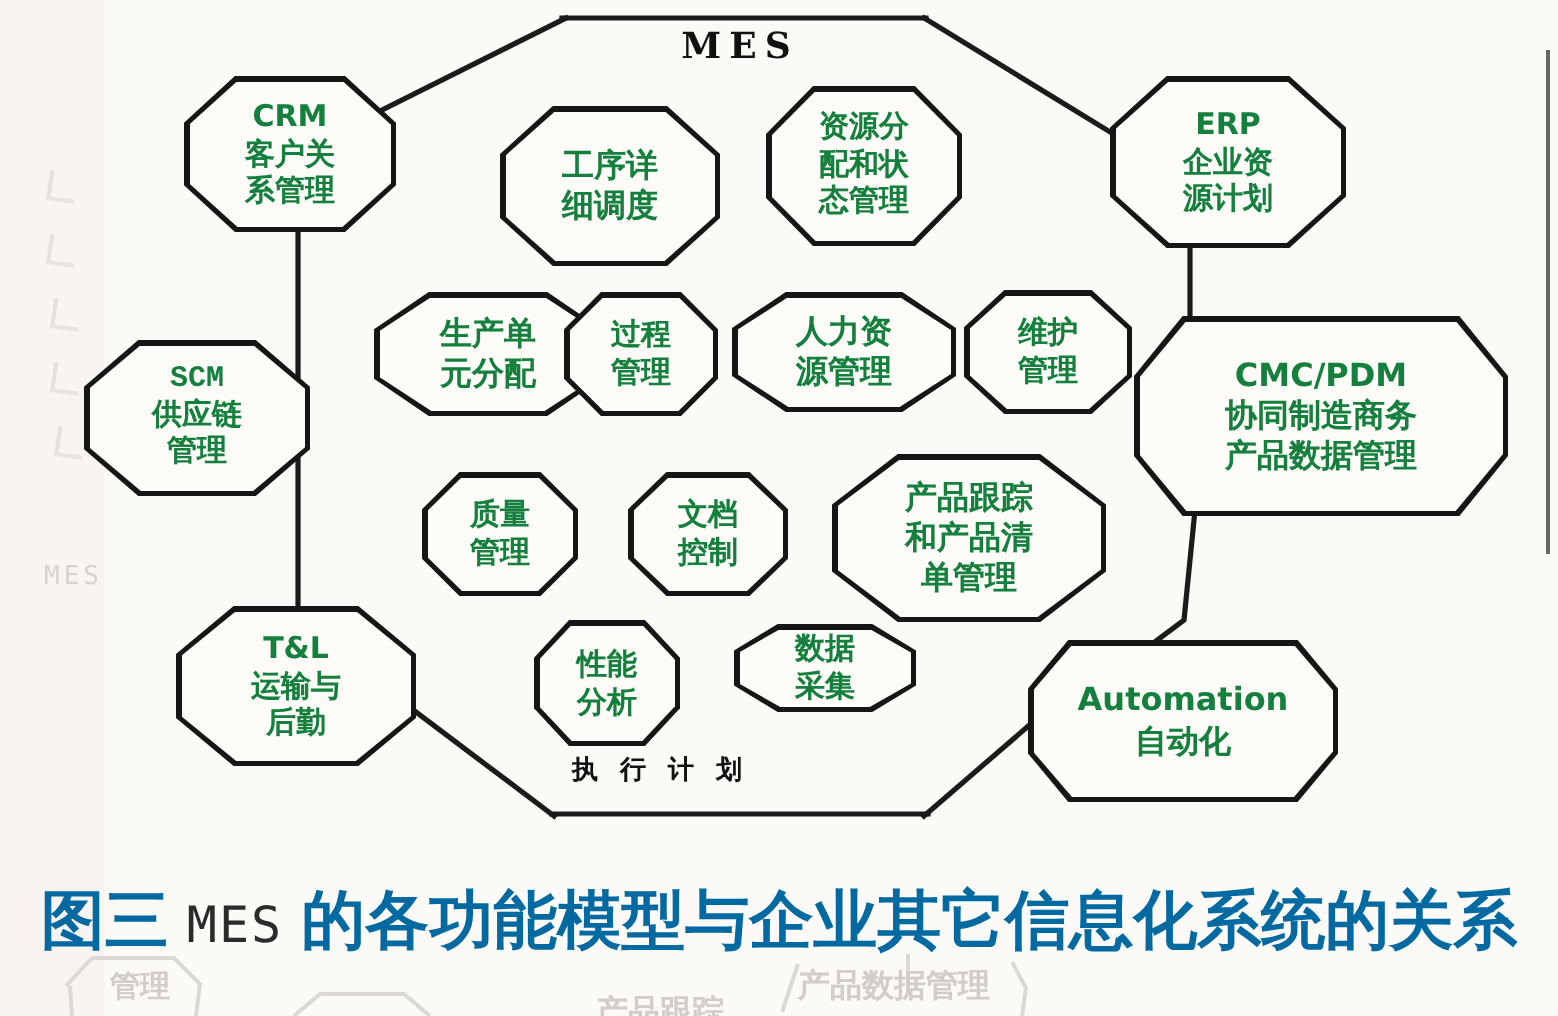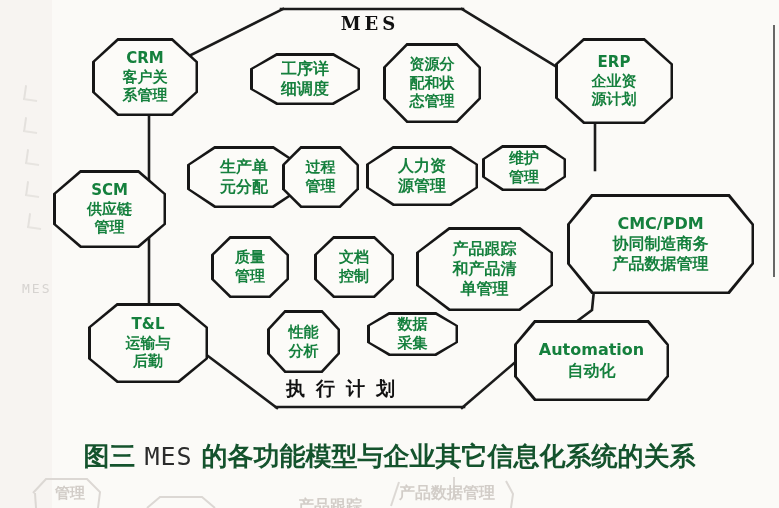--- a/index.html
+++ b/index.html
@@ -21,25 +21,25 @@
   .oct.wide .border,.oct.wide .fill{
     clip-path:polygon(13% 0%,87% 0%,100% 30%,100% 70%,87% 100%,13% 100%,0% 70%,0% 30%);}
   .oct .label{position:absolute;inset:0;display:flex;align-items:center;justify-content:center;
     text-align:center;font-weight:bold;color:#15803d;white-space:pre-line;
     font-size:15px;line-height:1.26;z-index:3;}
   .oct.fs16 .label{font-size:16px;}
   
   .mes-top{position:absolute;left:330px;top:13px;width:80px;text-align:center;z-index:3;
     font-family:"DejaVu Serif",serif;font-weight:bold;font-size:18px;letter-spacing:4px;color:#111;}
   .exec-label{position:absolute;left:286px;top:376px;width:140px;z-index:3;
-    font-weight:bold;font-size:19px;letter-spacing:11px;color:#111;white-space:nowrap;}
+    font-weight:bold;font-size:13px;letter-spacing:11px;color:#111;white-space:nowrap;}
   
   .caption{position:absolute;left:0;top:439px;width:779px;z-index:3;
     display:flex;justify-content:center;align-items:baseline;gap:9px;}
-  .caption .b{font-weight:bold;font-size:26px;color:#14532d;}
+  .caption .b{font-weight:bold;font-size:32px;color:#0369a1;}
   .caption .mes{font-family:"DejaVu Sans Mono",monospace;font-weight:500;font-size:25px;color:#2b2b2b;letter-spacing:1px;}
   
   .right-rule{position:absolute;left:773px;top:25px;width:2px;height:252px;background:#4c4c4c;opacity:.85;z-index:1;}
   
   .ghost-text{position:absolute;color:#d2cdc8;font-weight:bold;z-index:1;white-space:nowrap;}
   .ghost-mes{font-family:"DejaVu Sans Mono",monospace;font-weight:400;color:#d6d3d0;letter-spacing:2px;}
   .lfrag{position:absolute;width:12px;height:13px;z-index:1;opacity:.75;
     border-left:2px solid #dedbd7;border-bottom:2px solid #e2dfdb;transform:rotate(8deg);}
 </style>
 </head>
@@ -84,49 +84,49 @@
 客户关
 系管理</div>
   </div>
   <div class="oct" style="left:555px;top:38px;width:118px;height:86px;">
     <div class="border"></div>
     <div class="fill"></div>
     <div class="label">ERP
 企业资
 源计划</div>
   </div>
-  <div class="oct" style="left:53px;top:170px;width:113px;height:78px;">
+  <div class="oct" style="left:42px;top:170px;width:113px;height:78px;font-family:Liberation Mono, monospace;">
     <div class="border"></div>
     <div class="fill"></div>
     <div class="label">SCM
 供应链
 管理</div>
   </div>
-  <div class="oct wide fs16" style="left:567px;top:158px;width:187px;height:100px;margin-top:36px;">
+  <div class="oct wide fs16" style="left:567px;top:158px;width:187px;height:100px;">
     <div class="border"></div>
     <div class="fill"></div>
     <div class="label">CMC/PDM
 协同制造商务
 产品数据管理</div>
   </div>
   <div class="oct wide fs16" style="left:514px;top:320px;width:155px;height:81px;">
     <div class="border"></div>
     <div class="fill"></div>
     <div class="label">Automation
 自动化</div>
   </div>
   <div class="oct" style="left:88px;top:303px;width:120px;height:80px;">
     <div class="border"></div>
     <div class="fill"></div>
     <div class="label">T&amp;L
 运输与
 后勤</div>
   </div>
 
-  <div class="oct fs16" style="left:250px;top:53px;width:110px;height:52px;">
+  <div class="oct fs16" style="left:250px;top:53px;width:110px;height:80px;">
     <div class="border"></div>
     <div class="fill"></div>
     <div class="label">工序详
 细调度</div>
   </div>
   <div class="oct" style="left:383px;top:43px;width:98px;height:80px;font-family:Liberation Serif, serif;">
     <div class="border"></div>
     <div class="fill"></div>
     <div class="label">资源分
 配和状
@@ -143,21 +143,21 @@
     <div class="fill"></div>
     <div class="label">过程
 管理</div>
   </div>
   <div class="oct fs16" style="left:366px;top:146px;width:112px;height:60px;">
     <div class="border"></div>
     <div class="fill"></div>
     <div class="label">人力资
 源管理</div>
   </div>
-  <div class="oct" style="left:482px;top:145px;width:84px;height:46px;">
+  <div class="oct" style="left:482px;top:145px;width:84px;height:62px;">
     <div class="border"></div>
     <div class="fill"></div>
     <div class="label">维护
 管理</div>
   </div>
   <div class="oct" style="left:211px;top:236px;width:78px;height:62px;">
     <div class="border"></div>
     <div class="fill"></div>
     <div class="label">质量
 管理</div>

